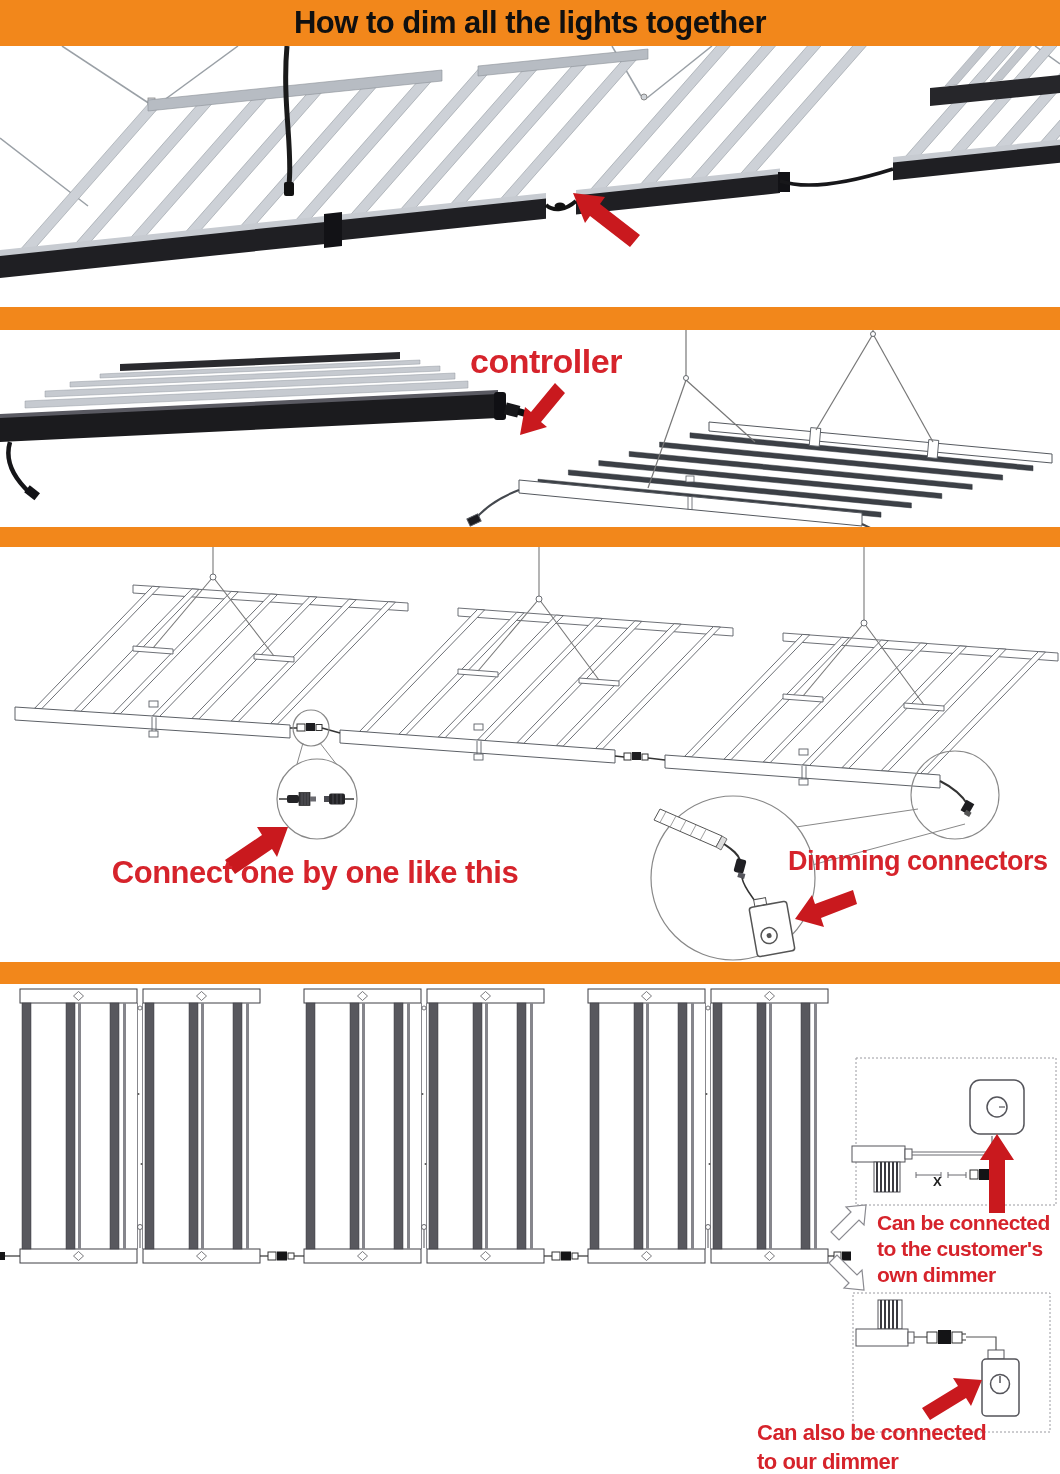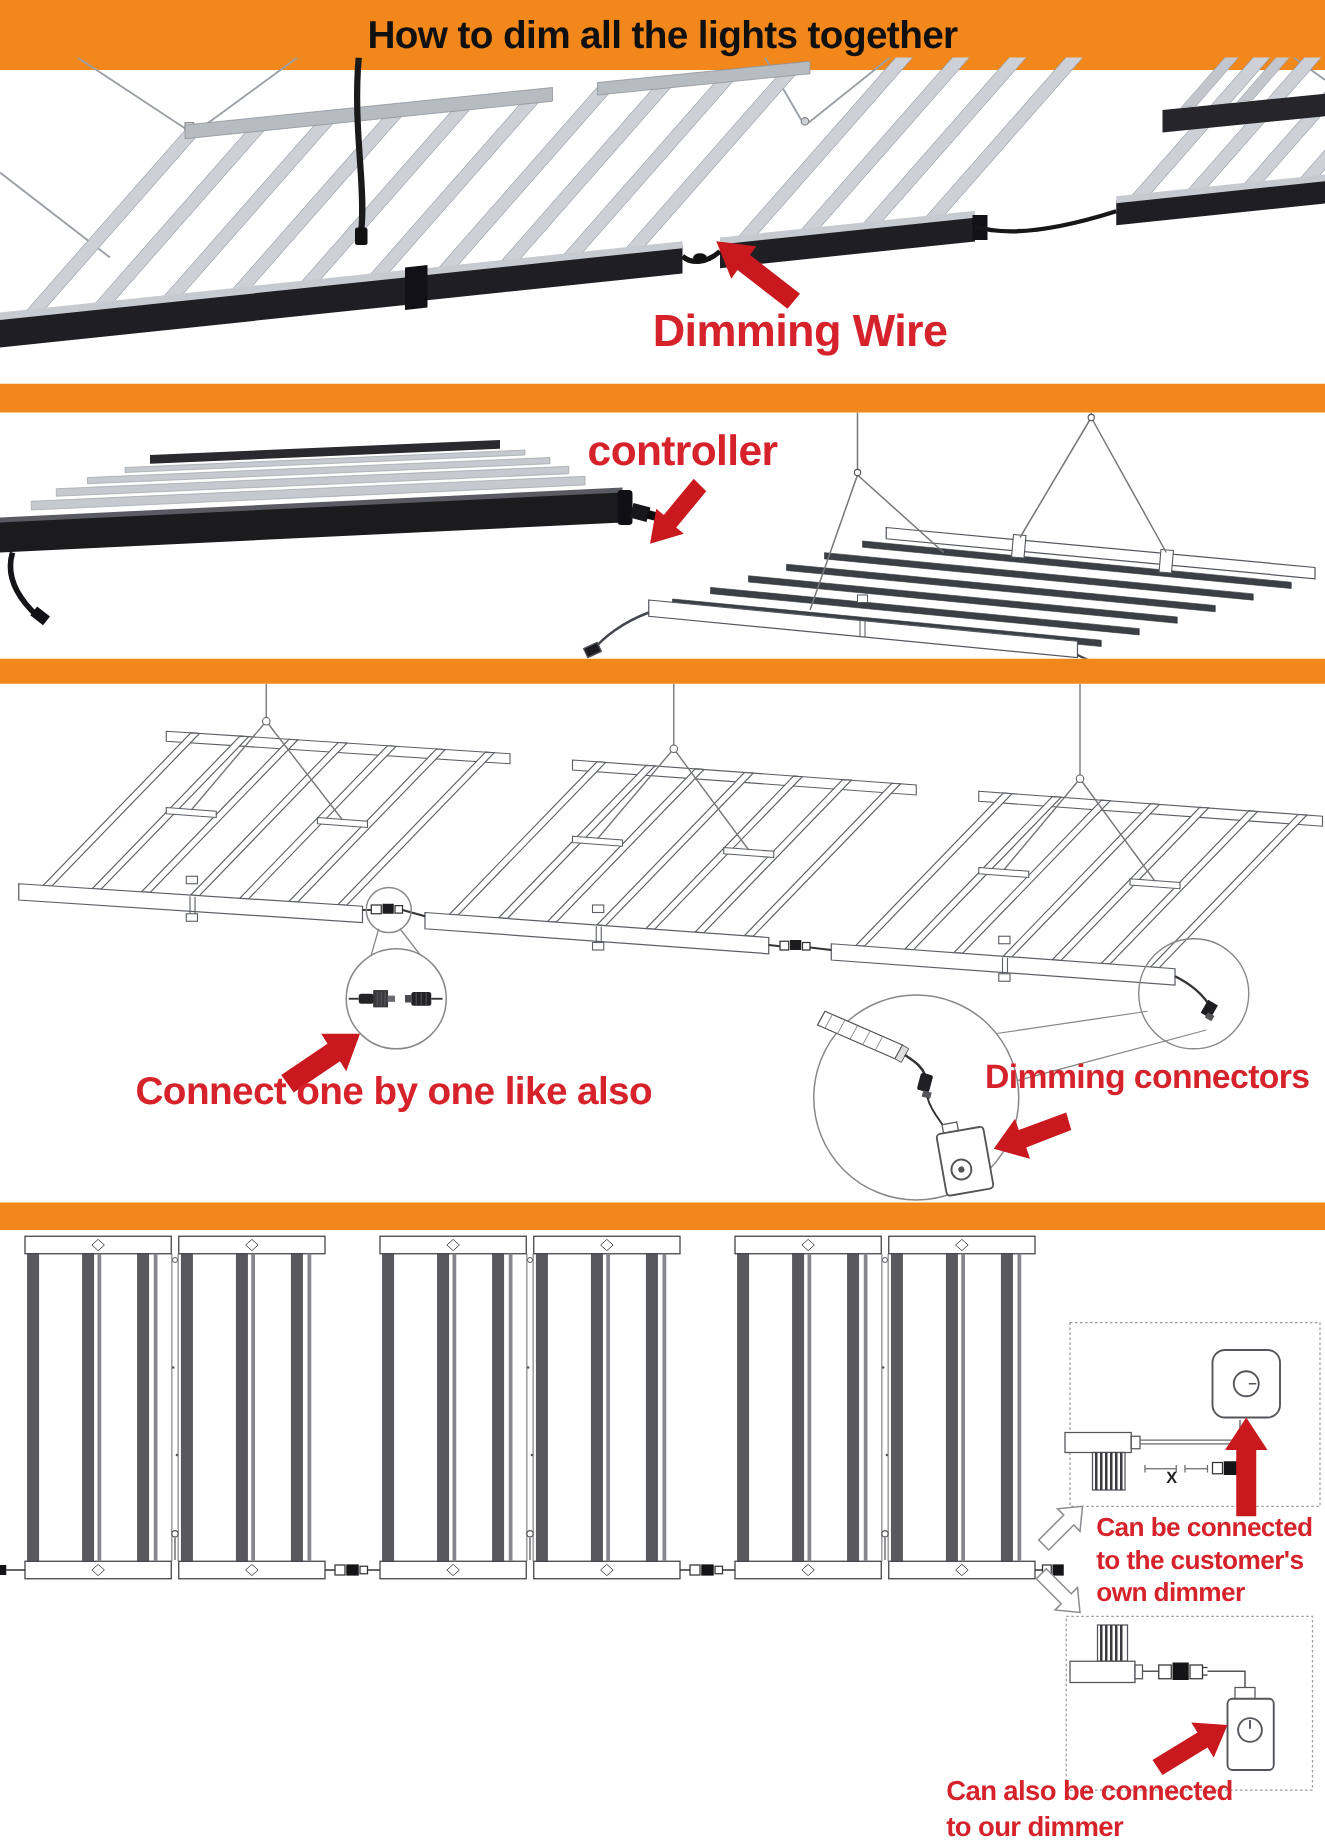--- a/index.html
+++ b/index.html
@@ -1,18 +1,18 @@
 <!DOCTYPE html>
 <html><head>
 <meta charset="utf-8">
 <style>
   html,body{margin:0;padding:0;background:#fff;}
   #page{position:relative;width:1060px;height:1474px;background:#fff;overflow:hidden;
         font-family:"Liberation Sans",sans-serif;}
-  .banner{position:absolute;left:0;top:0;width:1060px;height:56px;background:#F2871B;
+  .banner{position:absolute;left:0;top:0;width:1060px;height:46px;background:#F2871B;
           display:flex;align-items:center;justify-content:center;}
   .banner-title{font-size:31px;font-weight:700;color:#101010;letter-spacing:-0.5px;}
   .divider{position:absolute;left:0;width:1060px;background:#F2871B;}
   .sect{position:absolute;left:0;}
   svg{display:block;}
   .red-label{position:absolute;color:#D6232B;font-weight:700;letter-spacing:-0.5px;line-height:1.05;}
   .center{text-align:center;}
   .x-label{position:absolute;color:#222;font-weight:700;font-size:13px;}
 </style>
 </head>
@@ -92,21 +92,20 @@
       <rect x="284" y="136" width="10" height="14" rx="2" fill="#111"></rect>
 
       <g>
         <path d="M546,159 C554,166 566,164 576,155" stroke="#141414" stroke-width="4" fill="none"></path>
         <ellipse cx="560" cy="160" rx="5.5" ry="3.5" fill="#111"></ellipse>
       </g>
 
       <polygon points="573,147 605,151 600,158 640,189 630,201 590,170 585,177" fill="#C9191E"></polygon>
     </svg>
   </div>
-  <div class="red-label center" style="left:460px;top:246px;width:360px;font-size:36px">Dimming Wire</div>
 
   <div class="divider" style="top:307px;height:23px"></div>
 
   <div class="sect" style="top:330px">
     <svg width="1060" height="197" viewBox="0 0 1060 197">
 
       <g>
         <polygon points="120,34 400,22 400,29 120,41" fill="#2a2a2e"></polygon>
         <g fill="#c6cad0" stroke="#959ba2" stroke-width="0.5">
           <polygon points="100,44 420,30 420,34 100,48"></polygon>
@@ -302,21 +301,21 @@
         <g transform="rotate(-10 772 382)">
           <rect x="759" y="350" width="12" height="7" fill="#fff" stroke="#555" stroke-width="1"></rect>
           <rect x="753" y="357" width="38" height="50" rx="3" fill="#fff" stroke="#555" stroke-width="1.5"></rect>
           <circle cx="768" cy="388" r="8" fill="#fff" stroke="#555" stroke-width="1.5"></circle>
           <circle cx="768" cy="388" r="2.5" fill="#555"></circle>
         </g>
       </g>
       <polygon points="795,372 812,348 815,357 853,343 857,357 821,371 824,380" fill="#C9191E"></polygon>
     </svg>
   </div>
-  <div class="red-label center" style="left:85px;top:857px;width:460px;font-size:31px">Connect one by one like also</div>
+  <div class="red-label center" style="left:85px;top:857px;width:460px;font-size:31px">Connect one by one like this</div>
   <div class="red-label" style="left:788px;top:847px;font-size:27px;white-space:nowrap">Dimming connectors</div>
 
   <div class="divider" style="top:962px;height:22px"></div>
 
   <div class="sect" style="top:984px">
     <svg width="1060" height="490" viewBox="0 0 1060 490">
       <defs>
         <g id="halfp">
           <rect x="0" y="5" width="117" height="14" fill="#fff" stroke="#3f3f44" stroke-width="1"></rect>
           <rect x="0" y="265" width="117" height="14" fill="#fff" stroke="#3f3f44" stroke-width="1"></rect>

